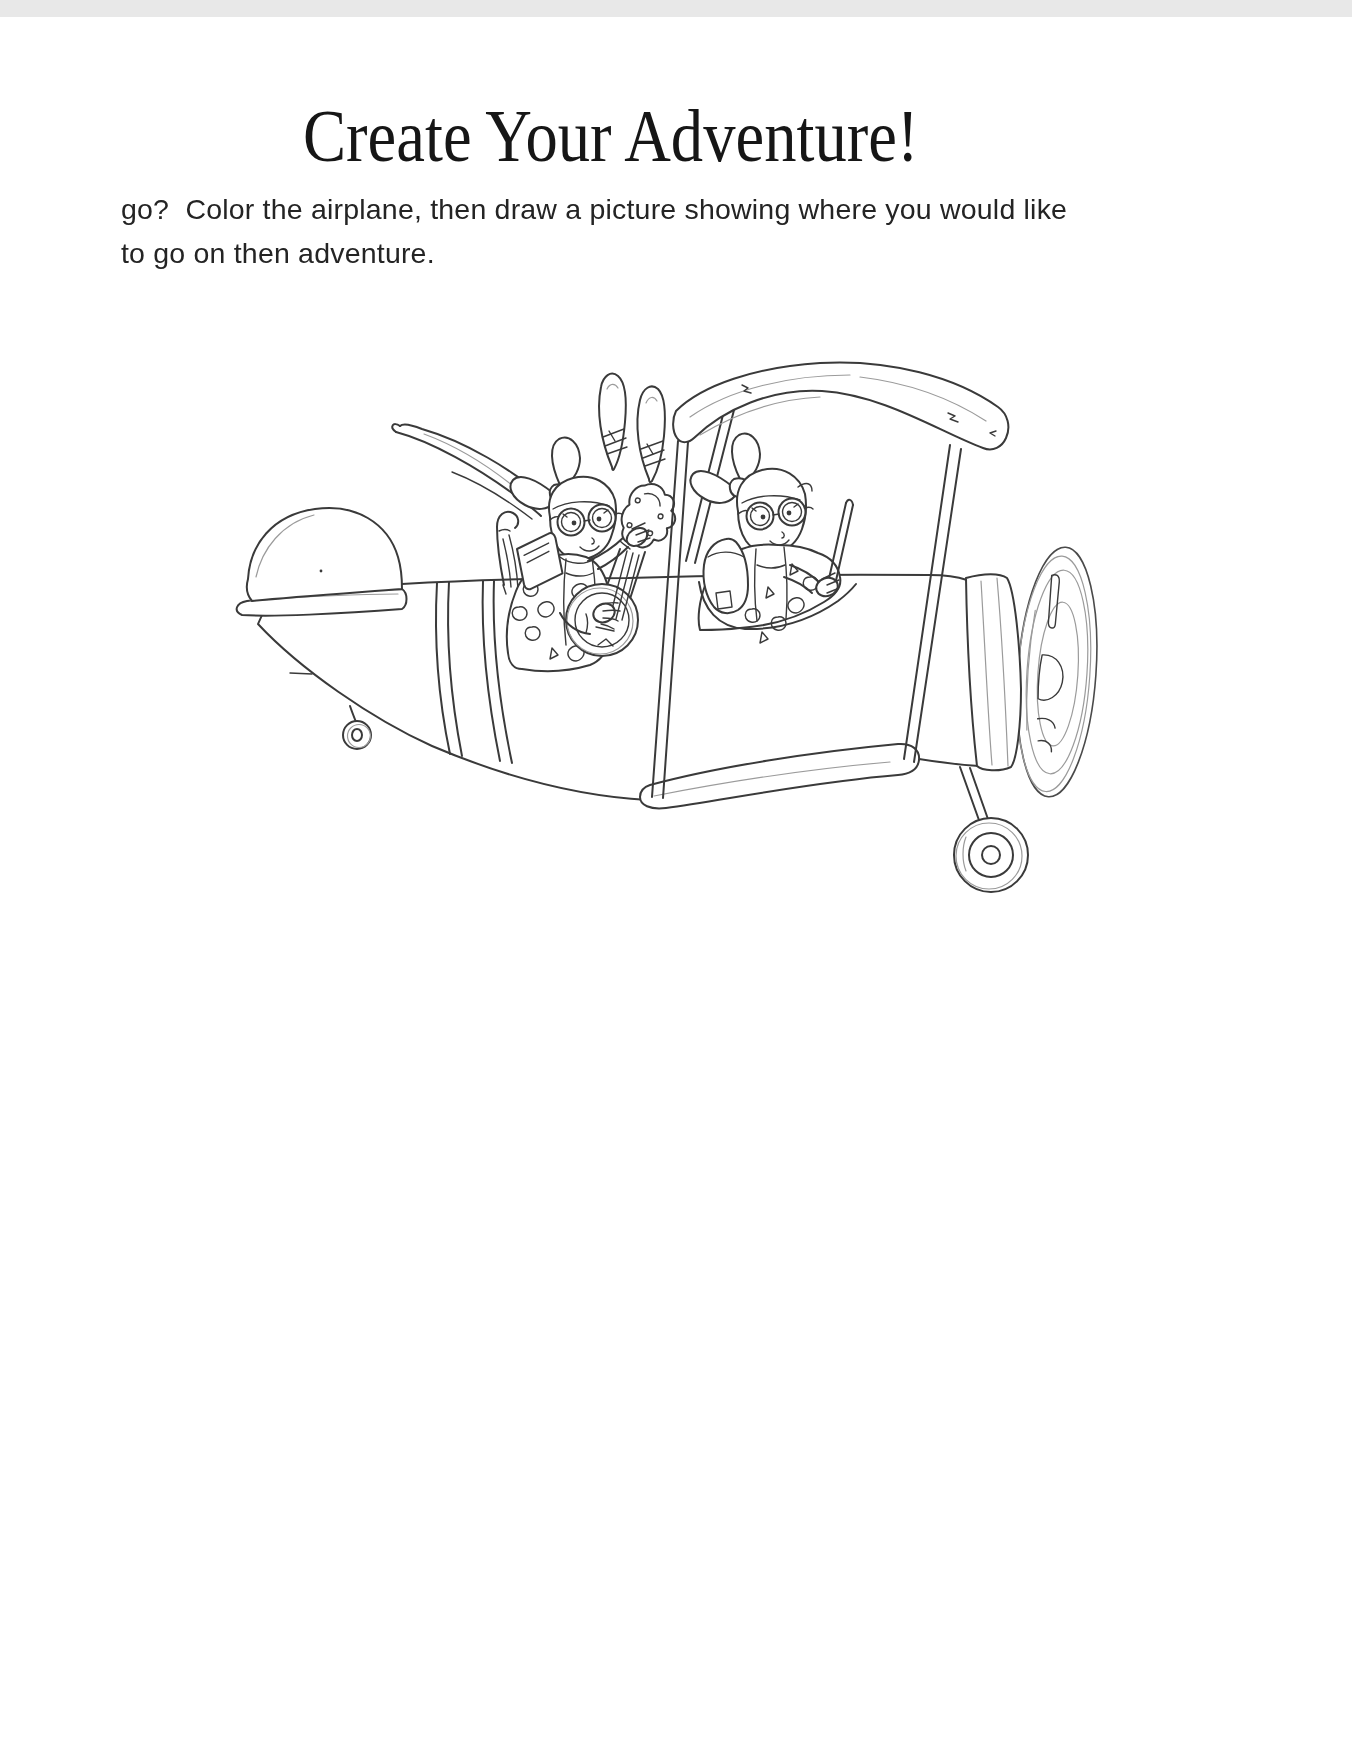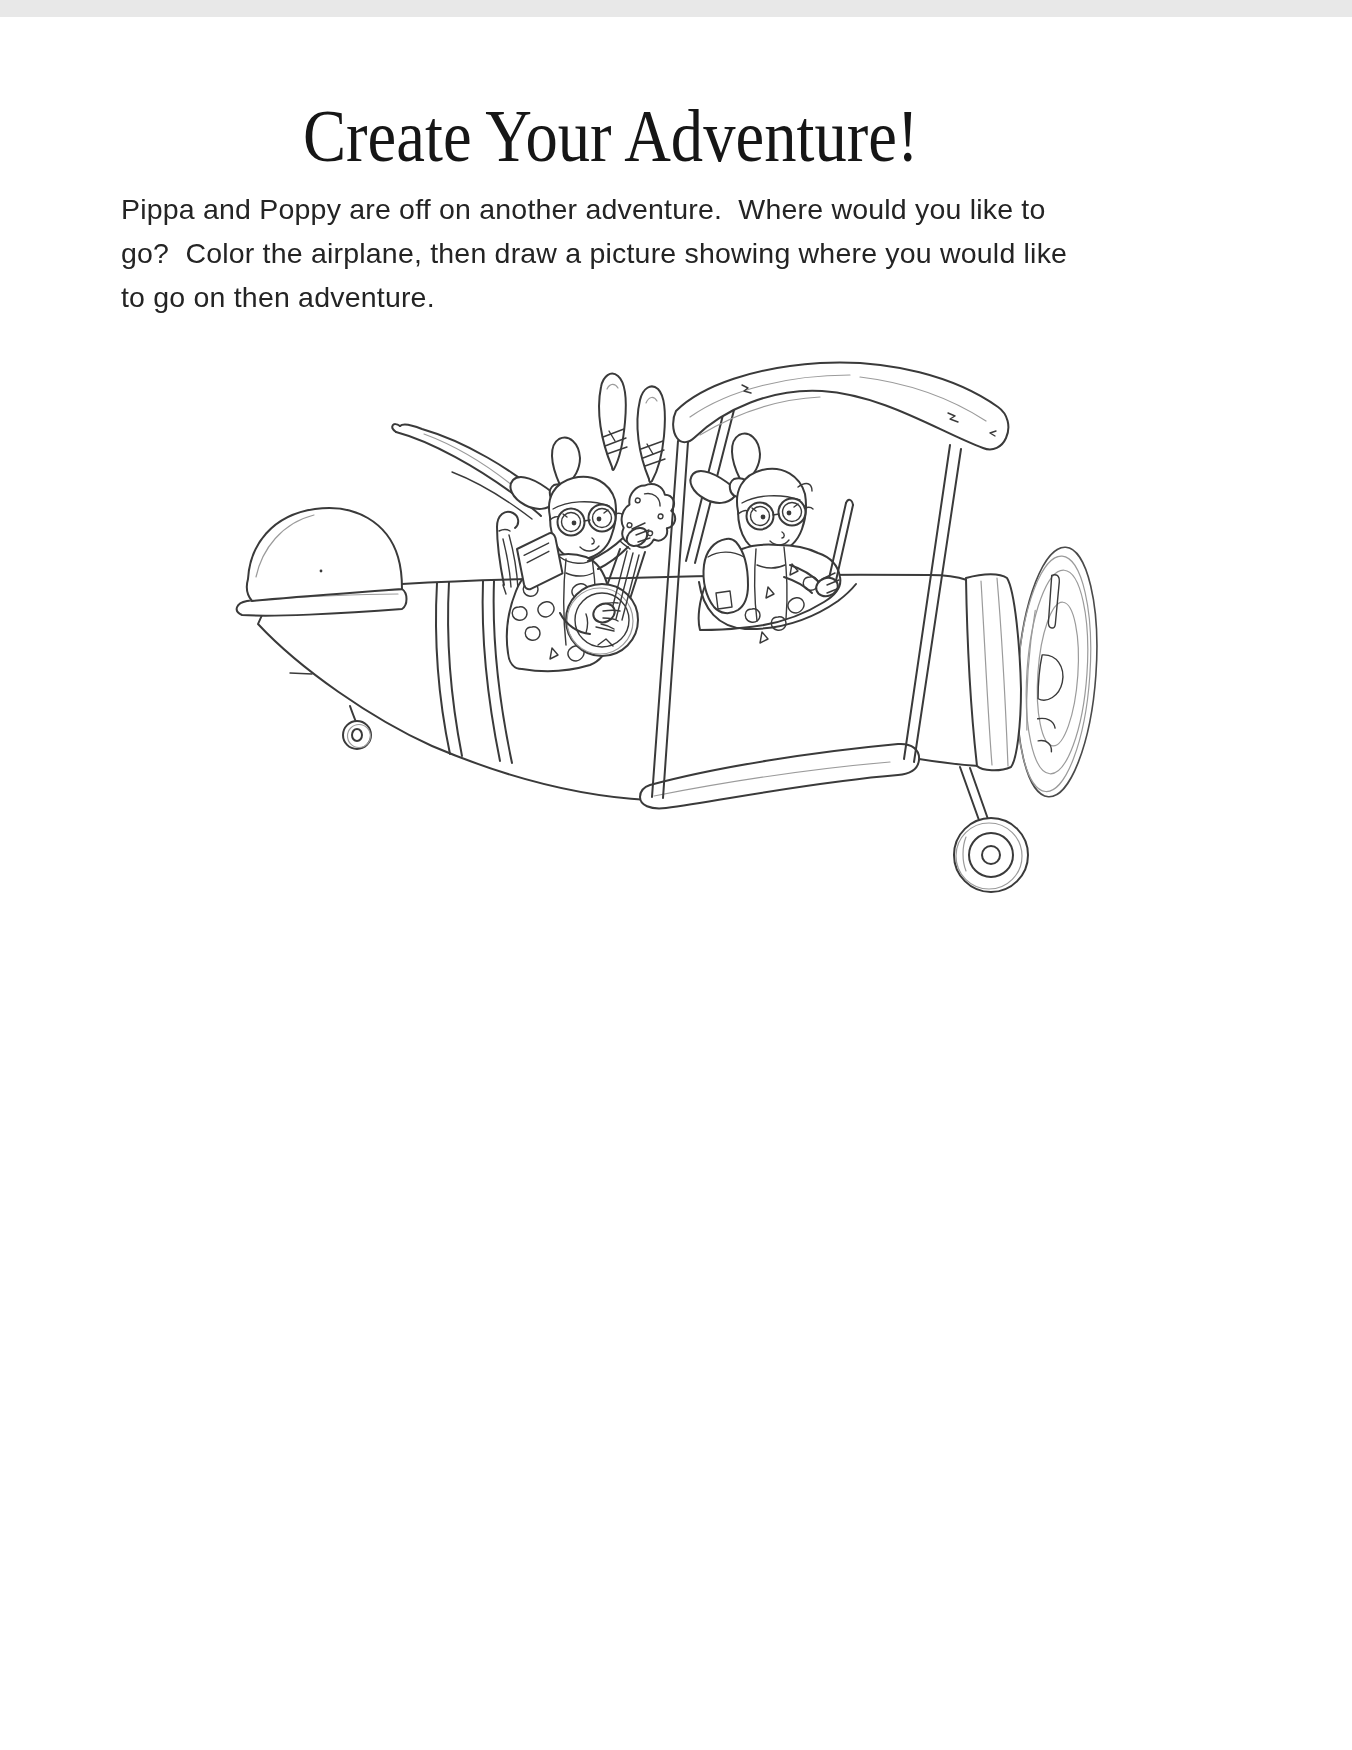--- a/index.html
+++ b/index.html
@@ -48,21 +48,20 @@
 </head>
 <body>
 
 <div class="page">
 
   <div class="title-wrap">
     <span class="page-title">Create Your Adventure!</span>
   </div>
 
   <div class="intro">
-    <div class="line">Pippa and Poppy are off on another adventure.  Where would you like to</div>
     <div class="line">go?  Color the airplane, then draw a picture showing where you would like</div>
     <div class="line">to go on then adventure.</div>
   </div>
 
   <svg class="art" viewBox="0 0 1352 1750" role="img" aria-label="Black-and-white coloring-page line drawing of Pippa and Poppy, two long-eared mice wearing hair bows and aviator goggles, flying an open-cockpit biplane. The rear flyer strums a banjo; skis and an umbrella are packed behind the cockpit. The plane has a round engine cowling with propeller, two wheels and a small tail wheel.">
     <defs>
       <path id="b1" d="M0,-6 C4,-7 8,-4 8,0 C8,5 4,8 -1,7 C-6,6 -8,1 -6,-3 C-5,-5 -3,-6 0,-6 Z"></path>
       <path id="b2" d="M-7,-3 C-3,-8 4,-9 7,-4 C10,1 6,7 0,8 C-6,8 -10,2 -7,-3 Z"></path>
       <path id="b3" d="M0,-5 L6,2 L-2,6 Z"></path>
     </defs>

